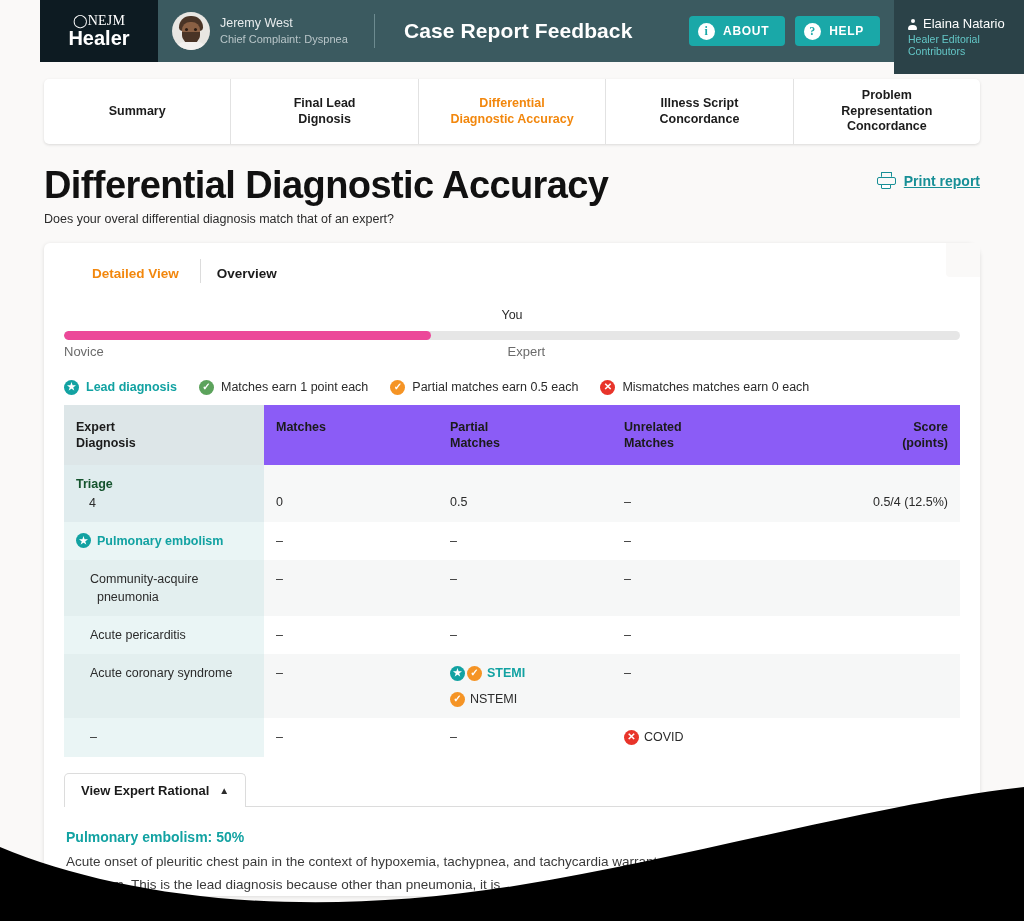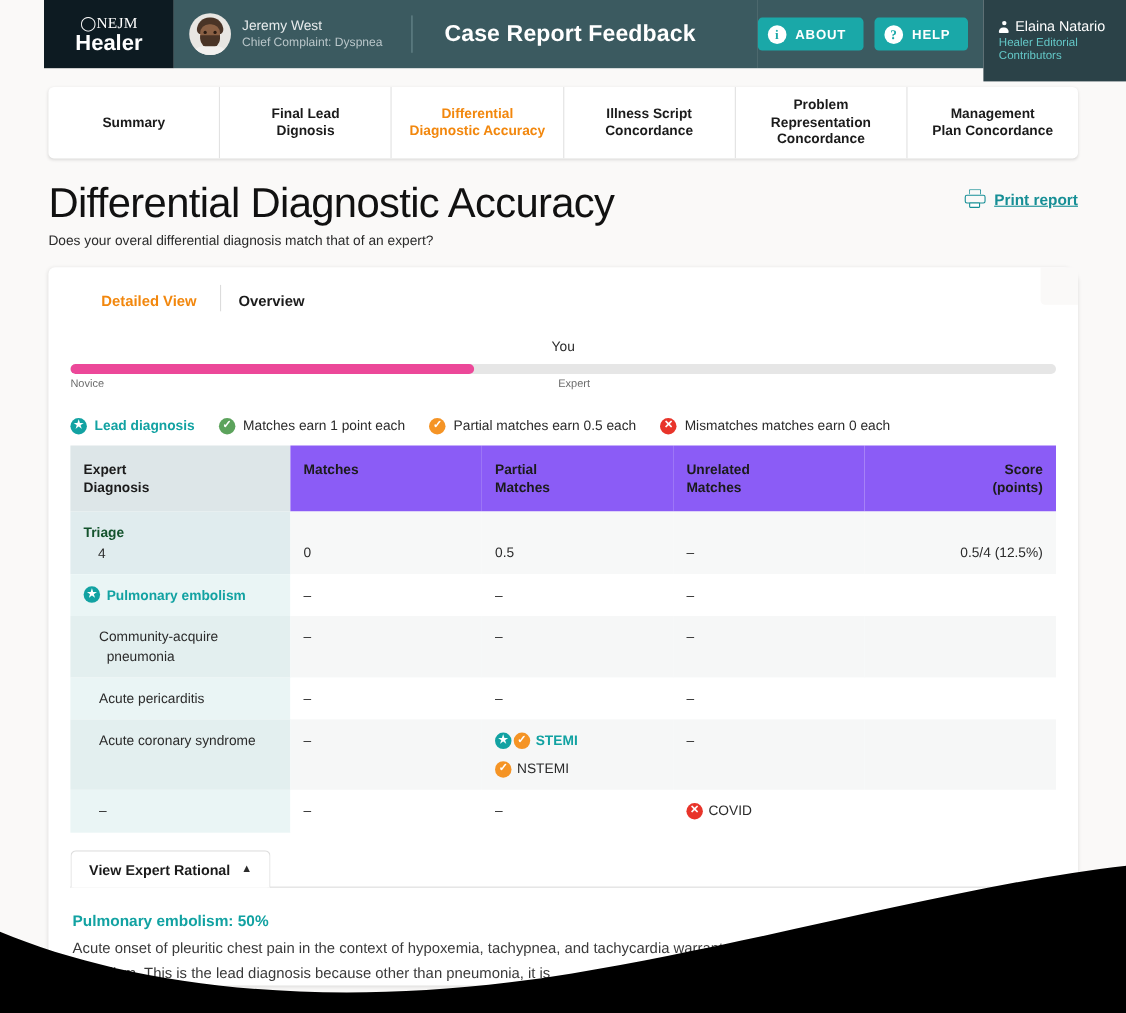--- a/index.html
+++ b/index.html
@@ -93,21 +93,21 @@
     flex: 1 1 0; display: flex; align-items: center; justify-content: center;
     text-align: center; font-size: 12.5px; font-weight: 700; color: #1b1b1b;
     line-height: 1.25; padding: 0 6px; cursor: pointer;
     border-right: 1px solid #e2e2e2;
   }
   .navtab:last-child { border-right: none; }
   .navtab.active { color: #f2870d; }
 
   
   .titlewrap { padding: 22px 44px 0 44px; position: relative; }
-  h1.page-title { font-size: 38px; font-weight: 400; letter-spacing: -.6px; color: #111; line-height: 1.05; }
+  h1.page-title { font-size: 38px; font-weight: 700; letter-spacing: -.6px; color: #111; line-height: 1.05; }
   .subtitle { font-size: 12.5px; color: #2b2b2b; margin-top: 6px; }
   .print-link {
     position: absolute; right: 44px; top: 28px; display: flex;
     align-items: center; gap: 8px; color: #178f96; cursor: pointer;
   }
   .print-link .lbl { font-size: 14px; font-weight: 700; text-decoration: underline; }
   .printer { width: 19px; height: 17px; position: relative; flex: 0 0 19px; }
   .printer .top { position:absolute; left:4px; top:0; width:11px; height:5px;
       border:1.6px solid #178f96; border-bottom:none; border-radius:1px; }
   .printer .body { position:absolute; left:0; top:5px; width:19px; height:8px;
@@ -139,21 +139,21 @@
   .score-area { padding: 6px 20px 0 20px; }
   .score-num { text-align: center; font-size: 46px; font-weight: 800; letter-spacing: -1.5px; color:#111; line-height:1; }
   .score-num .pct { font-size: 19px; font-weight: 700; letter-spacing: 0; }
   .score-you { text-align: center; font-size: 12.5px; color: #2b2b2b; margin-top: 7px; }
   .bar-track {
     margin-top: 9px; height: 9px; background: #e6e6e6; border-radius: 5px;
     position: relative; overflow: hidden;
   }
   .bar-fill { height: 9px; border-radius: 5px; background: #ec4899; }
   .bar-labels { display:flex; justify-content: flex-start; margin-top: 4px; position: relative; height: 16px; }
-  .bar-lab { font-size: 10px; color: #6b6b6b; position: absolute; text-align: center; }
+  .bar-lab { font-size: 13px; color: #6b6b6b; position: absolute; text-align: center; }
   .bar-lab.novice { left: 0; }
   .bar-lab.expert { left: 49.5%; }
 
   
   .legend { display: flex; align-items: center; gap: 22px; padding: 20px 20px 10px 20px; }
   .leg { display: flex; align-items: center; gap: 7px; font-size: 12.5px; color: #2b2b2b; }
   .leg.lead { color: #12a2a2; font-weight: 700; }
   .badge { width: 15px; height: 15px; border-radius: 50%; flex: 0 0 15px;
      display: flex; align-items: center; justify-content: center; color: #fff;
      font-size: 10px; font-weight: 700; line-height: 1; }
@@ -276,23 +276,20 @@
       </div>
       <div class="navtab active">
         <div><span>Differential</span><br><span>Diagnostic Accuracy</span></div>
       </div>
       <div class="navtab">
         <div><span>Illness Script</span><br><span>Concordance</span></div>
       </div>
       <div class="navtab">
         <div><span>Problem</span><br><span>Representation</span><br><span>Concordance</span></div>
       </div>
-      <div class="navtab">
-        <div><span>Management</span><br><span>Plan Concordance</span></div>
-      </div>
     </div>
   </div>
 
   <div class="titlewrap">
     <h1 class="page-title">Differential Diagnostic Accuracy</h1>
     <div class="subtitle">Does your overal differential diagnosis match that of an expert?</div>
     <div class="print-link">
       <span class="printer">
         <span class="top"></span>
           <span class="body"></span>

